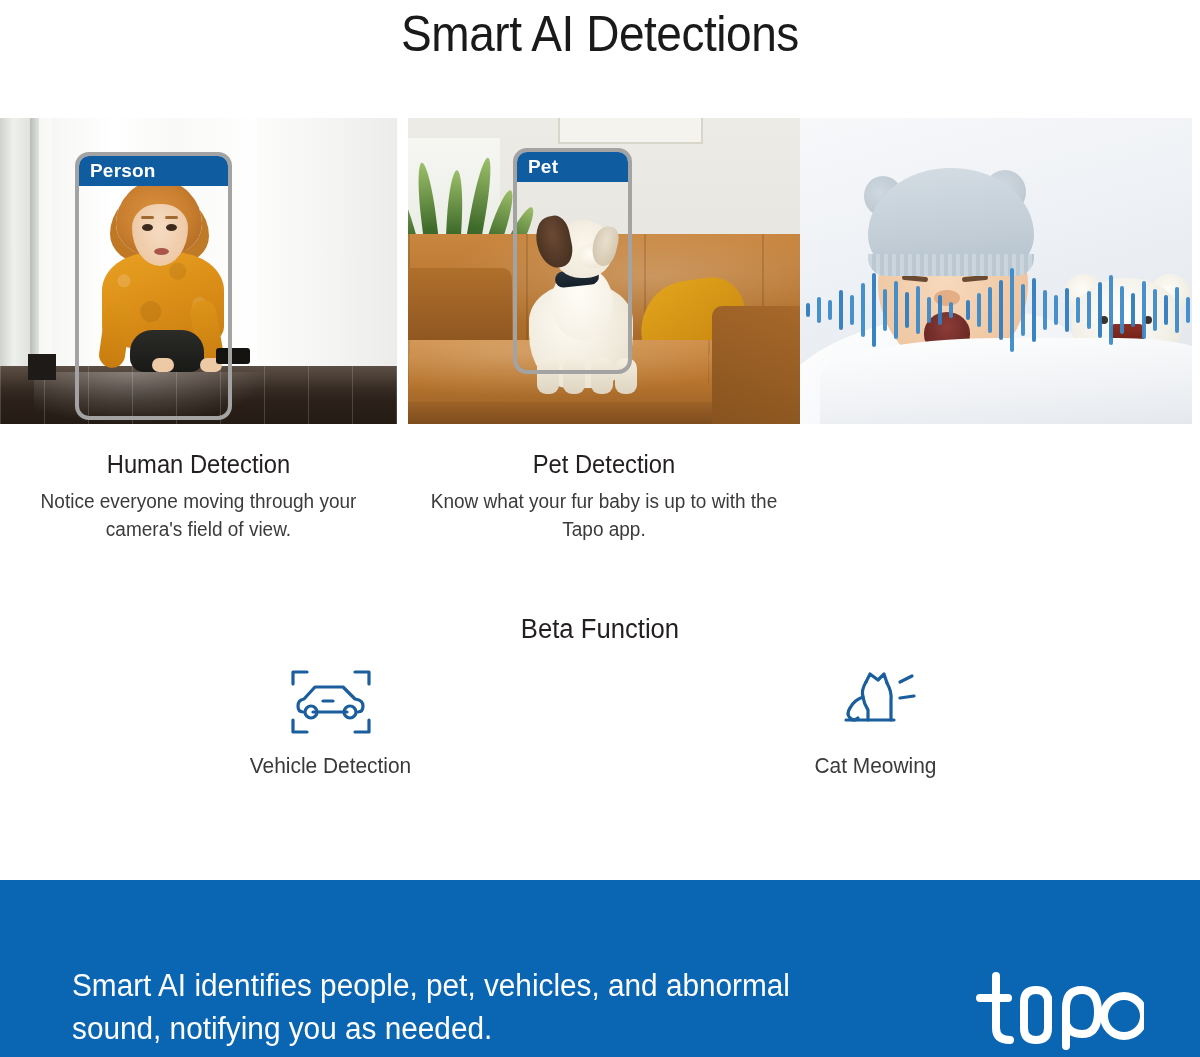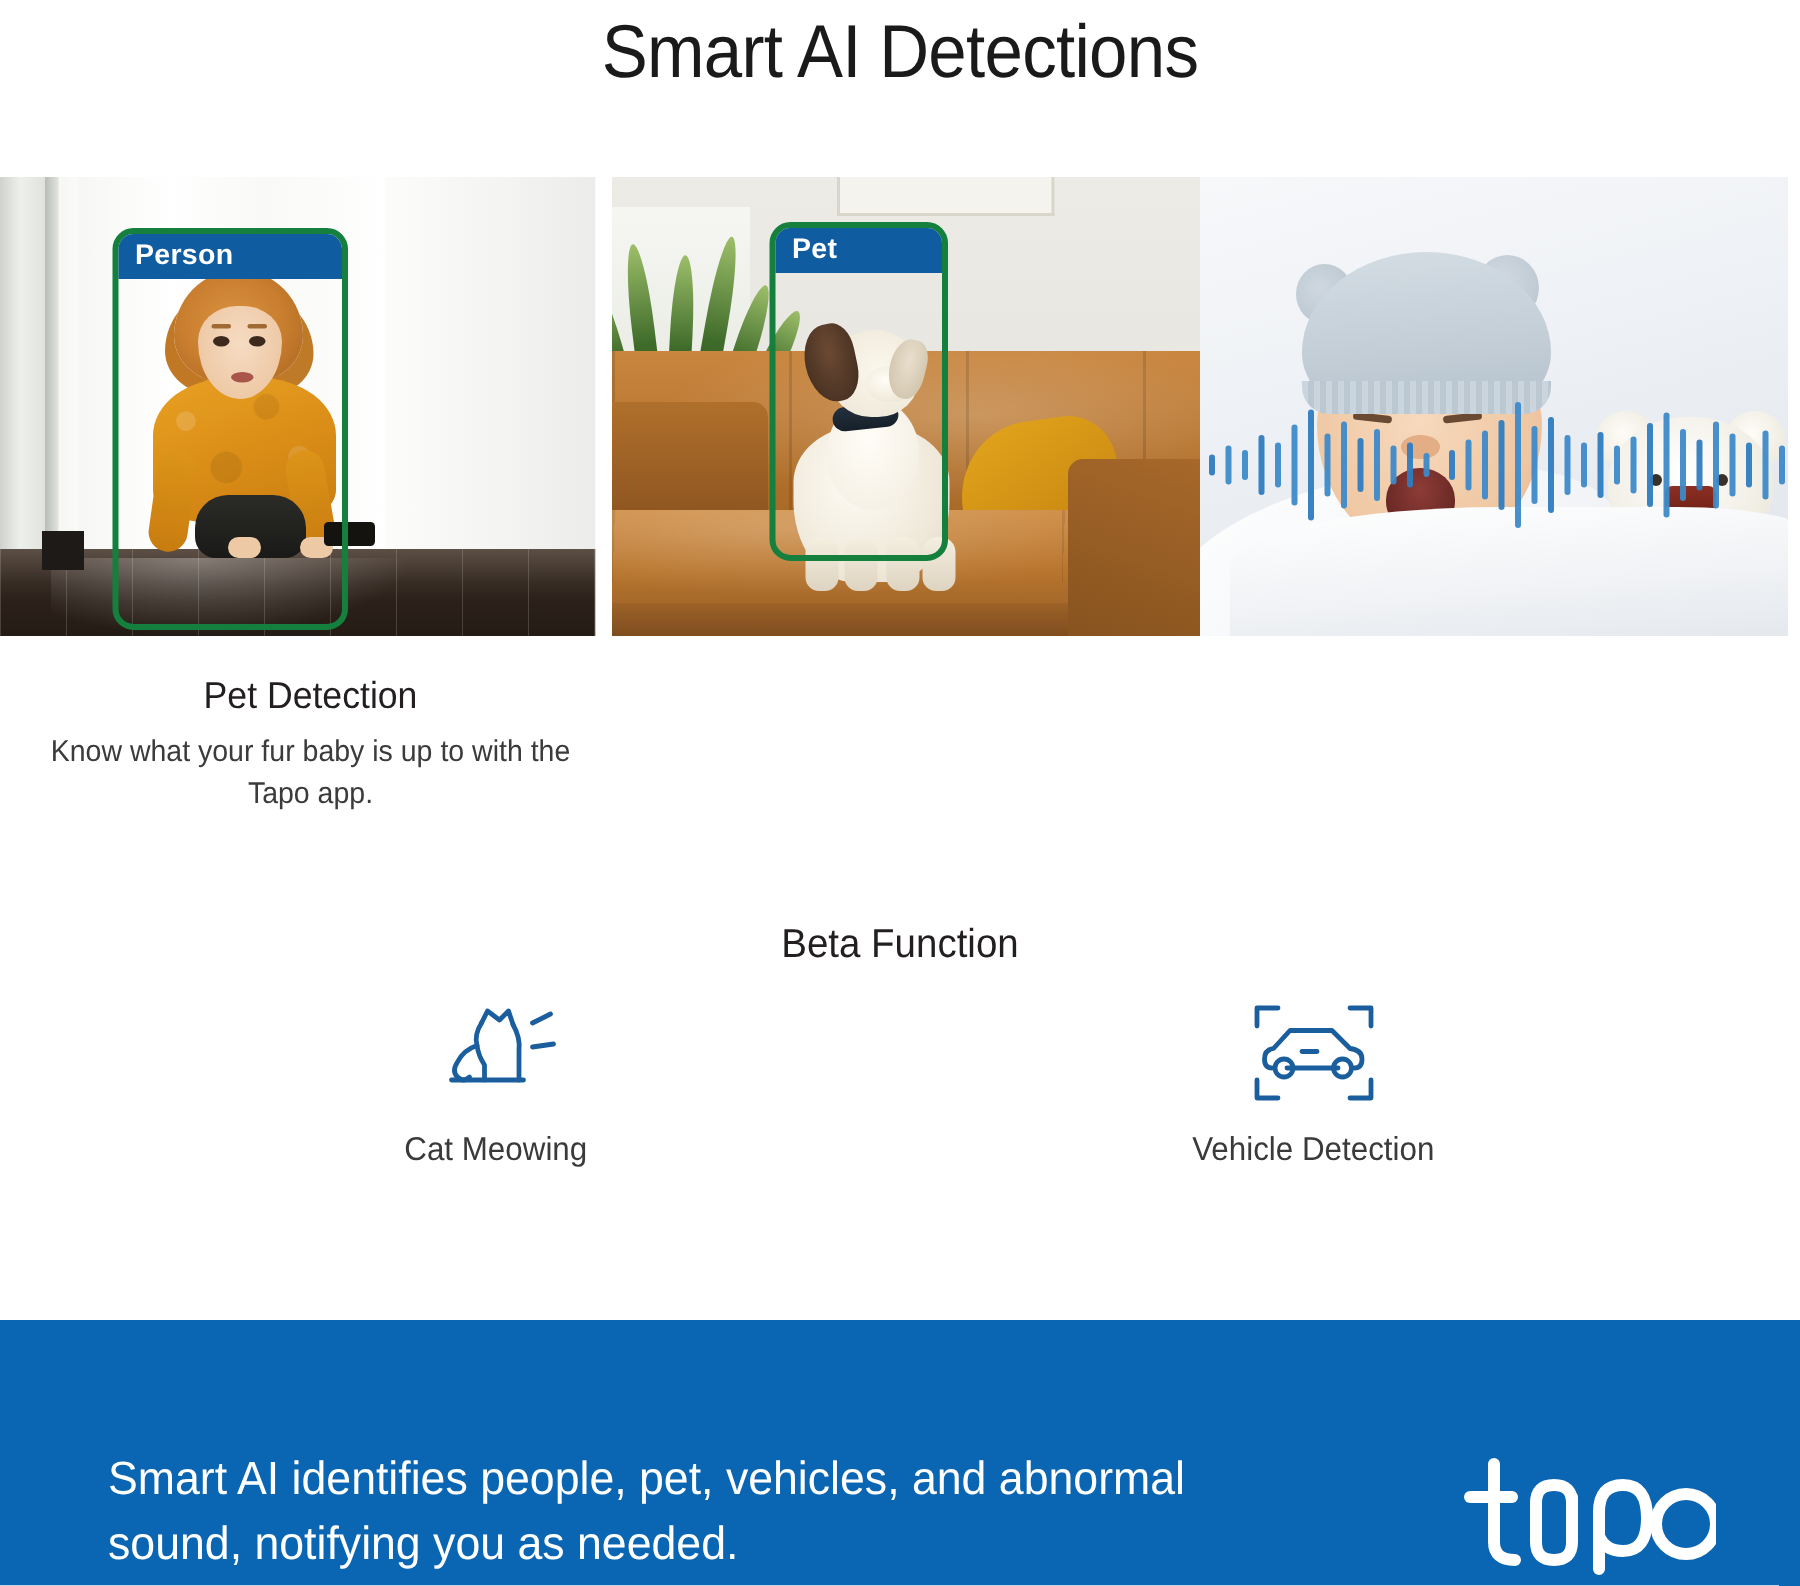--- a/index.html
+++ b/index.html
@@ -325,21 +325,21 @@
   .t3-toy-nose { position:absolute; left:46px; top:56px; width:34px; height:20px; background: linear-gradient(180deg,#8d2f22,#6b2016); border-radius:5px; }
   .t3-toy-mouth { position:absolute; left:60px; top:76px; width:2px; height:14px; background:#9a8f80; }
   .waveform {
     position:absolute; left:0; top:0; width:392px; height:306px;
     pointer-events:none;
   }
 
   
   .detect-box {
     position: absolute;
-    border: 4px solid #15803d;
+    border: 4px solid #a3a3a3;
     border-radius: 14px;
     box-sizing: border-box;
   }
   .detect-label {
     position: absolute;
     top: 0; left: 0; right: 0;
     height: 30px;
     background: #0f5ca0;
     border-radius: 10px 10px 0 0;
     color: #ffffff;
@@ -589,60 +589,64 @@
           <rect x="452" y="177" width="4" height="30" rx="2" fill="#3d8ac9" opacity="0.95"></rect>
           <rect x="463" y="170" width="4" height="44" rx="2" fill="#2f7cc0" opacity="0.95"></rect>
           <rect x="474" y="180" width="4" height="24" rx="2" fill="#3d8ac9" opacity="0.95"></rect>
           <rect x="485" y="175" width="4" height="34" rx="2" fill="#3d8ac9" opacity="0.95"></rect>
         </svg>
     </div>
   </div>
 </div>
 
 <div class="captions">
+  <div class="caption c1">
+    <h3>Human Detection</h3>
+    <p>Notice everyone moving through your camera's field of view.</p>
+  </div>
   <div class="caption gap"></div>
   <div class="caption c2">
     <h3>Pet Detection</h3>
     <p>Know what your fur baby is up to with the Tapo app.</p>
   </div>
 </div>
 
 <div class="beta-title">Beta Function</div>
 
 <div class="beta-row">
 
 
+
+  <div class="beta-item raise">
+    <div class="beta-icon">
+      <svg width="84" height="72" viewBox="0 0 84 72" fill="none" stroke="#1b5e9e" stroke-width="3.2" stroke-linecap="round" stroke-linejoin="round">
+        <path d="M4 18 V6 H18 M66 6 H80 V18 M80 54 V66 H66 M18 66 H4 V54"></path>
+        <path d="M14 46 Q9 46 9 40 Q9 34 15 33 L26 21 H54 L66 33 Q74 34 74 40 Q74 46 69 46"></path>
+        <path d="M24 46 H58"></path>
+        <circle cx="22" cy="46" r="6"></circle>
+        <circle cx="61" cy="46" r="6"></circle>
+        <path d="M34 35 H44"></path>
+      </svg>
+    </div>
+    <div class="beta-label">Vehicle Detection</div>
+  </div>
 
   <div class="beta-item raise">
     <div class="beta-icon">
       <svg width="88" height="64" viewBox="0 0 88 64" fill="none" stroke="#1b5e9e" stroke-width="3.2" stroke-linecap="round" stroke-linejoin="round">
         <path d="M34 12 L38 4 L46 10 L52 4 L55 13"></path>
         <path d="M34 12 Q29 20 31 27 Q32 34 36 40 L36 50"></path>
         <path d="M55 13 Q60 22 59 30 L59 50"></path>
         <path d="M31 27 Q22 30 18 38 Q14 44 18 48 Q22 52 26 48"></path>
         <path d="M14 50 H62"></path>
         <path d="M68 12 L80 6 M68 28 L82 26"></path>
       </svg>
     </div>
     <div class="beta-label">Cat Meowing</div>
   </div>
-
-  <div class="beta-item raise">
-    <div class="beta-icon">
-      <svg width="84" height="72" viewBox="0 0 84 72" fill="none" stroke="#1b5e9e" stroke-width="3.2" stroke-linecap="round" stroke-linejoin="round">
-        <path d="M4 18 V6 H18 M66 6 H80 V18 M80 54 V66 H66 M18 66 H4 V54"></path>
-        <path d="M14 46 Q9 46 9 40 Q9 34 15 33 L26 21 H54 L66 33 Q74 34 74 40 Q74 46 69 46"></path>
-        <path d="M24 46 H58"></path>
-        <circle cx="22" cy="46" r="6"></circle>
-        <circle cx="61" cy="46" r="6"></circle>
-        <path d="M34 35 H44"></path>
-      </svg>
-    </div>
-    <div class="beta-label">Vehicle Detection</div>
-  </div>
 </div>
 
 <div class="footer">
   <div class="footer-text">Smart AI identifies people, pet, vehicles, and abnormal sound, notifying you as needed.</div>
   <div class="footer-logo">
     <svg class="logo-mark" width="170" height="80" viewBox="0 0 170 80" fill="none" stroke="#ffffff" stroke-width="8" stroke-linecap="round">
       <title>tapo</title>
       <path d="M6 26 H34"></path>
       <path d="M22 4 V56 Q22 68 36 68"></path>
       <path d="M74 30 Q74 18 62 18 Q50 18 50 30 V56 Q50 68 62 68 Q74 68 74 56 V26"></path>

